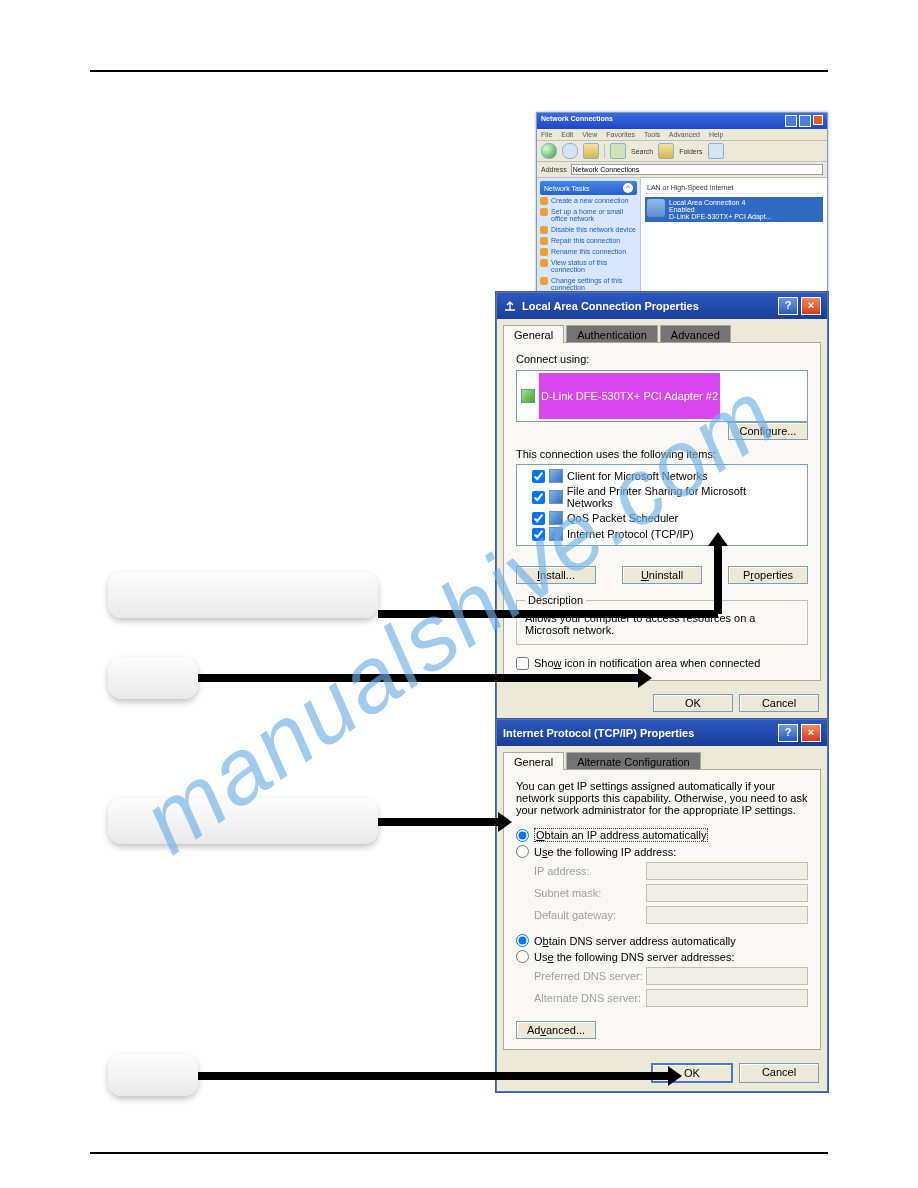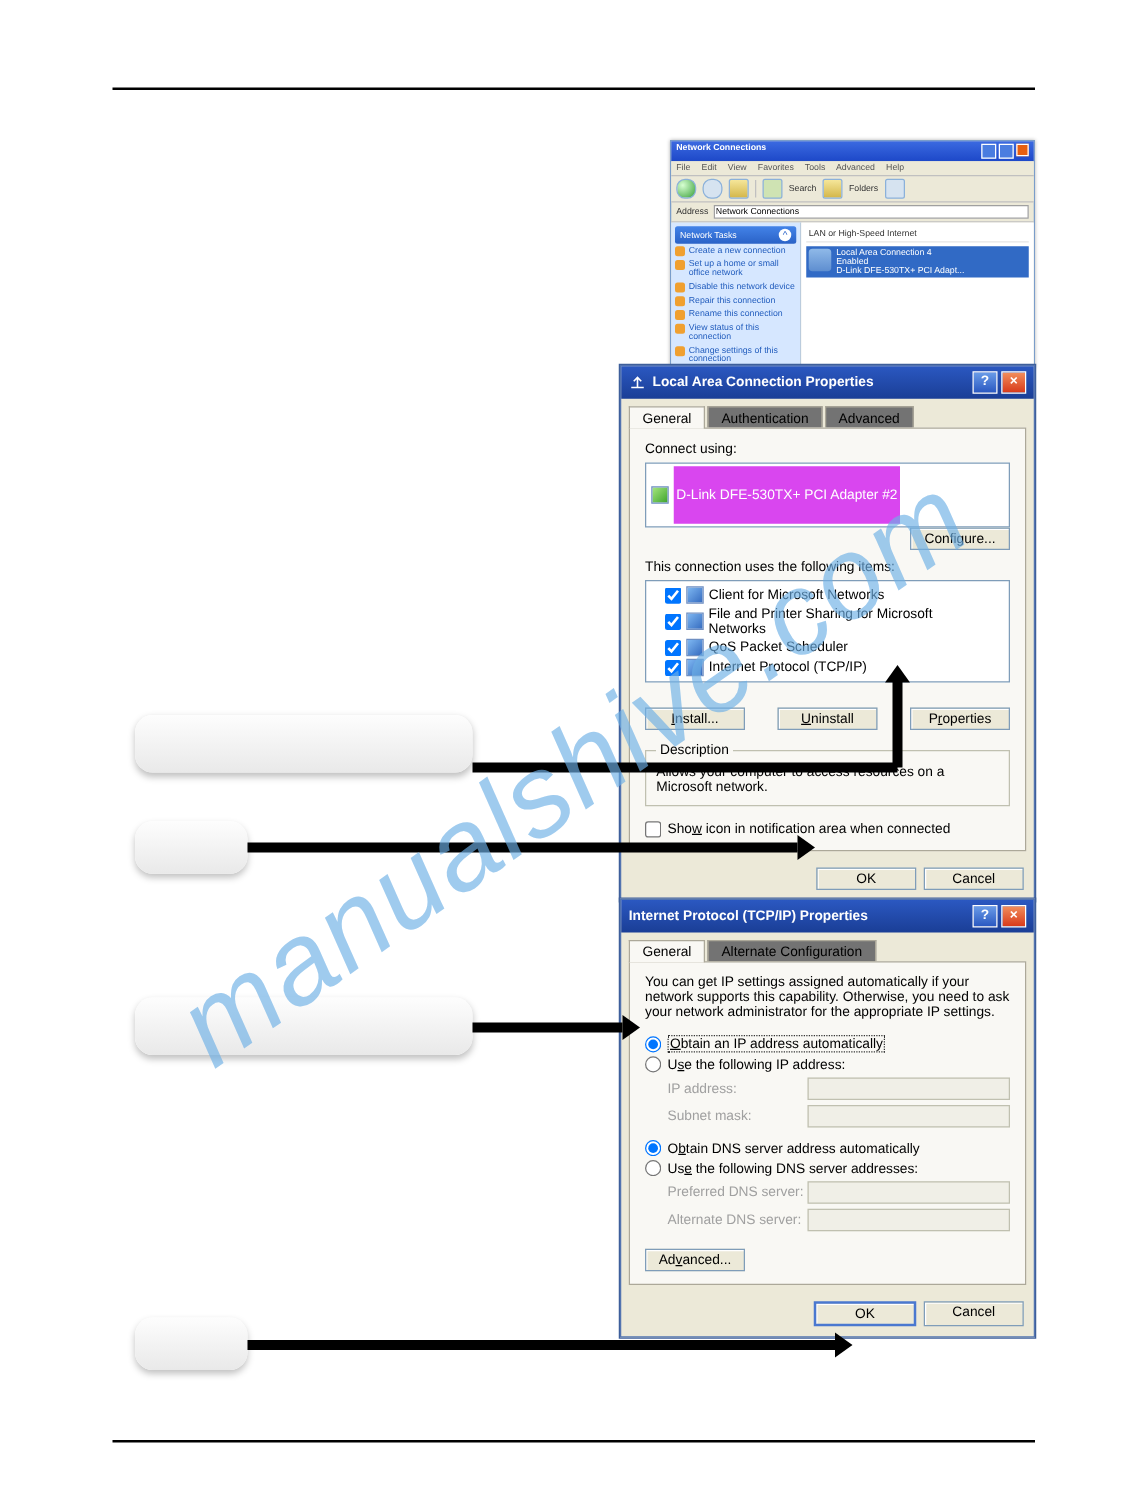--- a/index.html
+++ b/index.html
@@ -237,20 +237,24 @@
         </div>
         <div style="padding-left:18px">
           <div class="ip-disabled">
               <span>IP address:</span>
               <span class="field"></span>
             </div>
           <div class="ip-disabled">
               <span>Subnet mask:</span>
               <span class="field"></span>
             </div>
+          <div class="ip-disabled">
+              <span>Default gateway:</span>
+              <span class="field"></span>
+            </div>
         </div>
 
         <div class="radio-row" style="margin-top:10px">
           <input type="radio" name="dns" checked="" style="">
           <span>O<span class="underline-key">b</span>tain DNS server address automatically</span>
 
         </div>
         <div class="radio-row">
           <input type="radio" name="dns" style="">
           <span>Us<span class="underline-key">e</span> the following DNS server addresses:</span>

